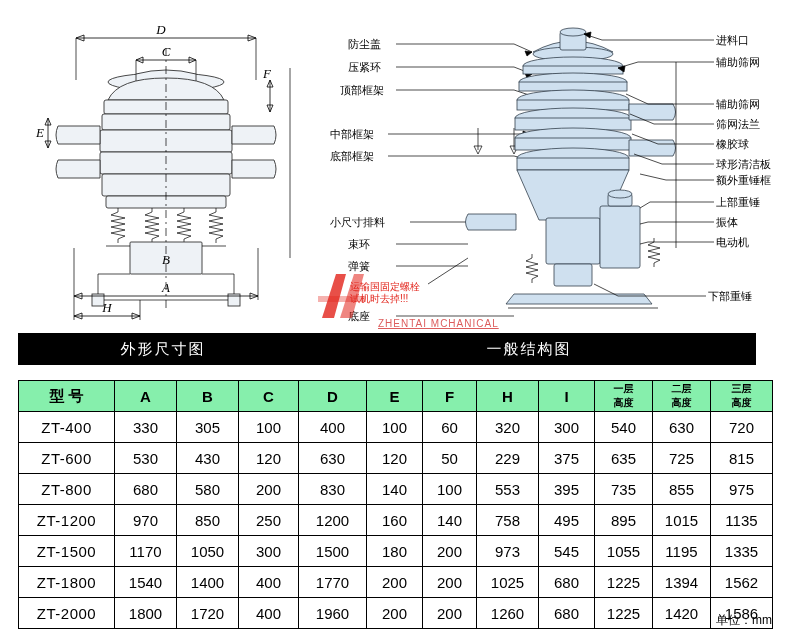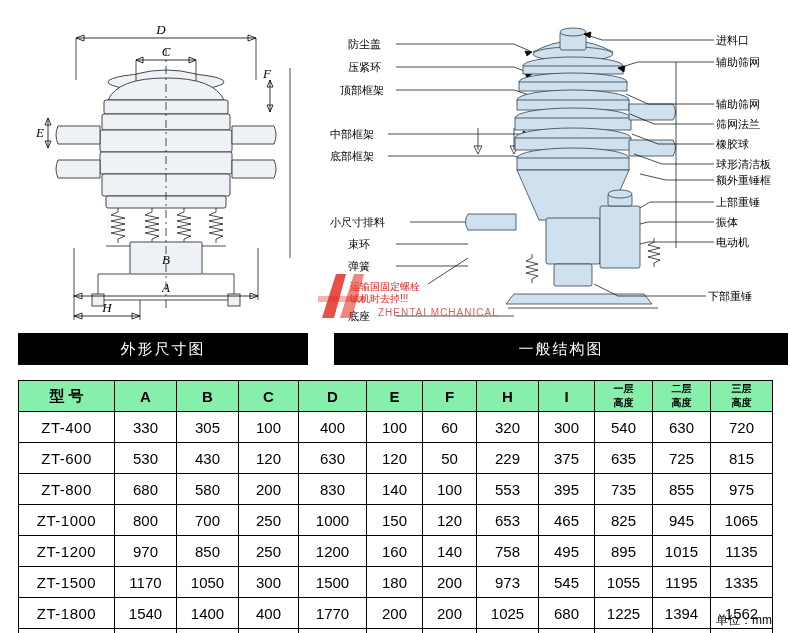--- a/index.html
+++ b/index.html
@@ -61,21 +61,21 @@
     font-size: 15px;
     line-height: 32px;
     text-align: center;
     letter-spacing: 2px;
   }
   .caption-left {
     left: 0;
     width: 290px;
   }
   .caption-right {
-    left: 316px;
+    left: 284px;
     width: 454px;
   }
 
   
   .spec-table-wrap {
     position: absolute;
     left: 18px;
     top: 380px;
     width: 754px;
   }
@@ -131,25 +131,26 @@
     top: 4px;
     font-size: 30px;
     font-weight: bold;
     color: #c9c9c9;
     letter-spacing: 2px;
     opacity: 0.85;
   }
   .wm-sub {
     position: absolute;
     left: 70px;
-    top: 41px;
+    top: 52px;
     font-size: 10px;
     color: #d94b4b;
     letter-spacing: 1px;
     opacity: 0.9;
+    text-decoration: underline;
   }
   .wm-mark {
     position: absolute;
     left: 6px;
     top: 2px;
   }
 
   
   .lbl {
     font-family: "Liberation Sans", sans-serif;
@@ -508,34 +509,20 @@
           <td>830</td>
           <td>140</td>
           <td>100</td>
           <td>553</td>
           <td>395</td>
           <td>735</td>
           <td>855</td>
           <td>975</td>
         </tr>
         <tr>
-          <td>ZT-1000</td>
-          <td>800</td>
-          <td>700</td>
-          <td>250</td>
-          <td>1000</td>
-          <td>150</td>
-          <td>120</td>
-          <td>653</td>
-          <td>465</td>
-          <td>825</td>
-          <td>945</td>
-          <td>1065</td>
-        </tr>
-        <tr>
           <td>ZT-1200</td>
           <td>970</td>
           <td>850</td>
           <td>250</td>
           <td>1200</td>
           <td>160</td>
           <td>140</td>
           <td>758</td>
           <td>495</td>
           <td>895</td>

